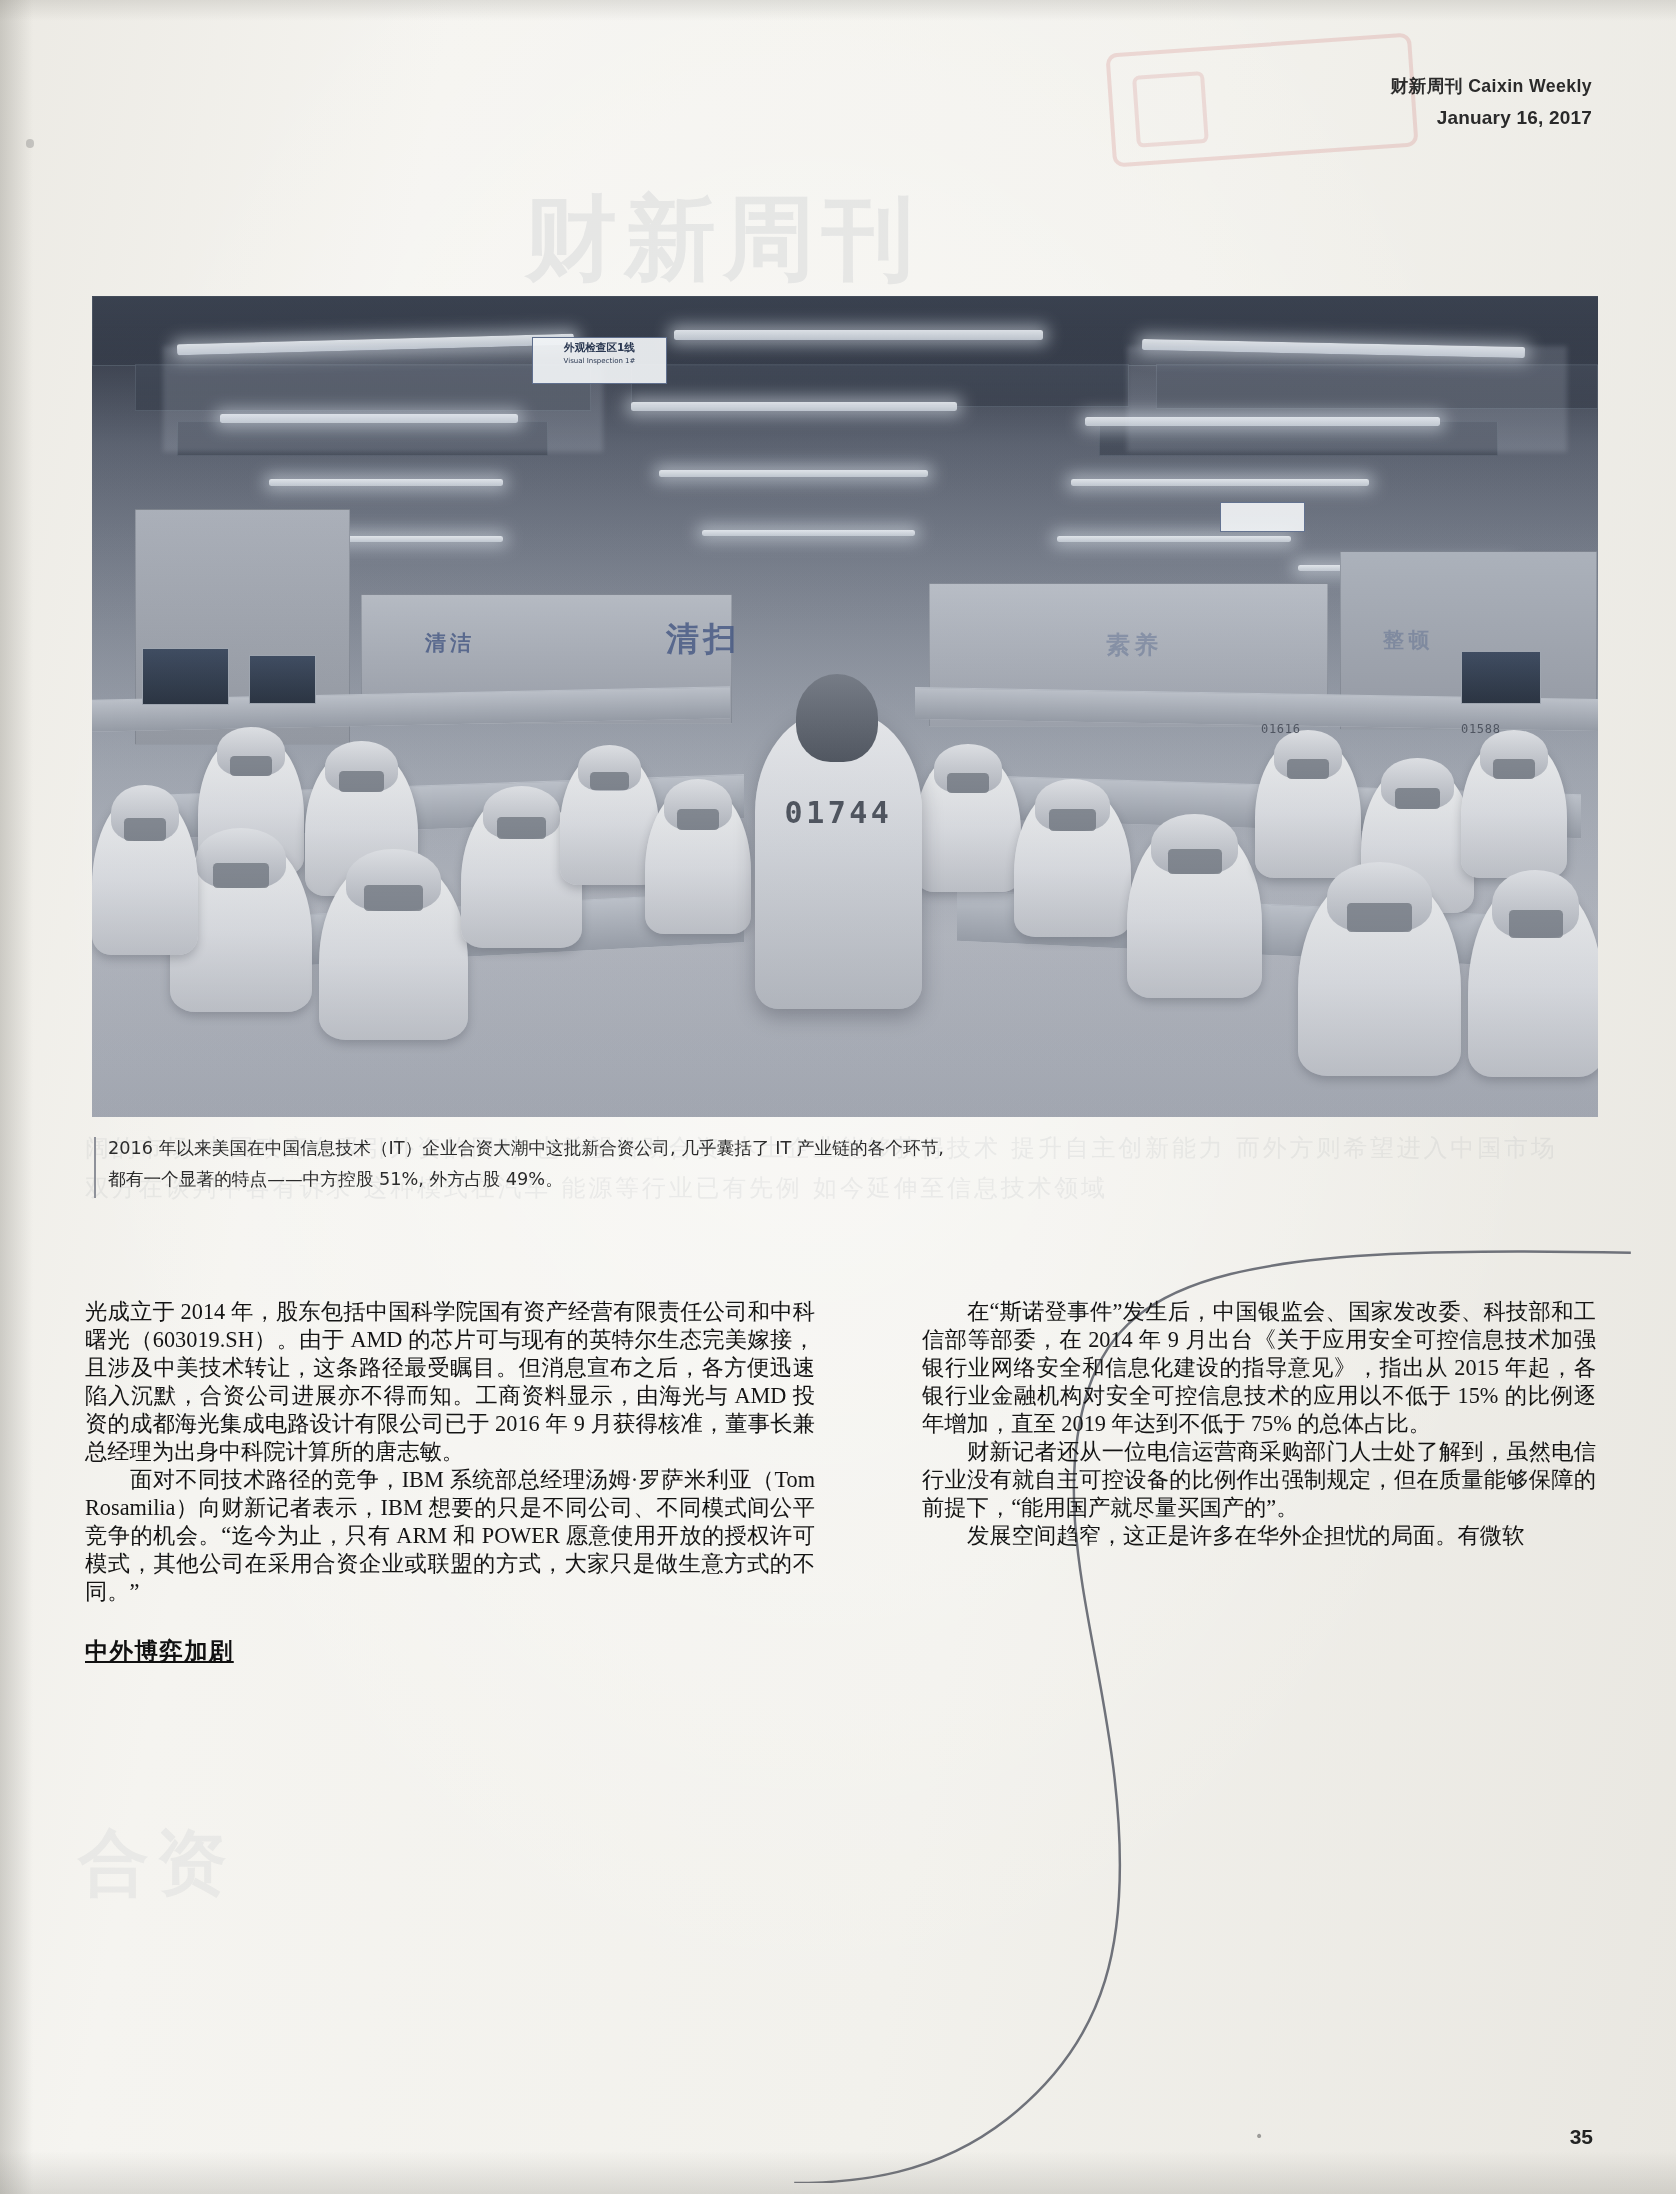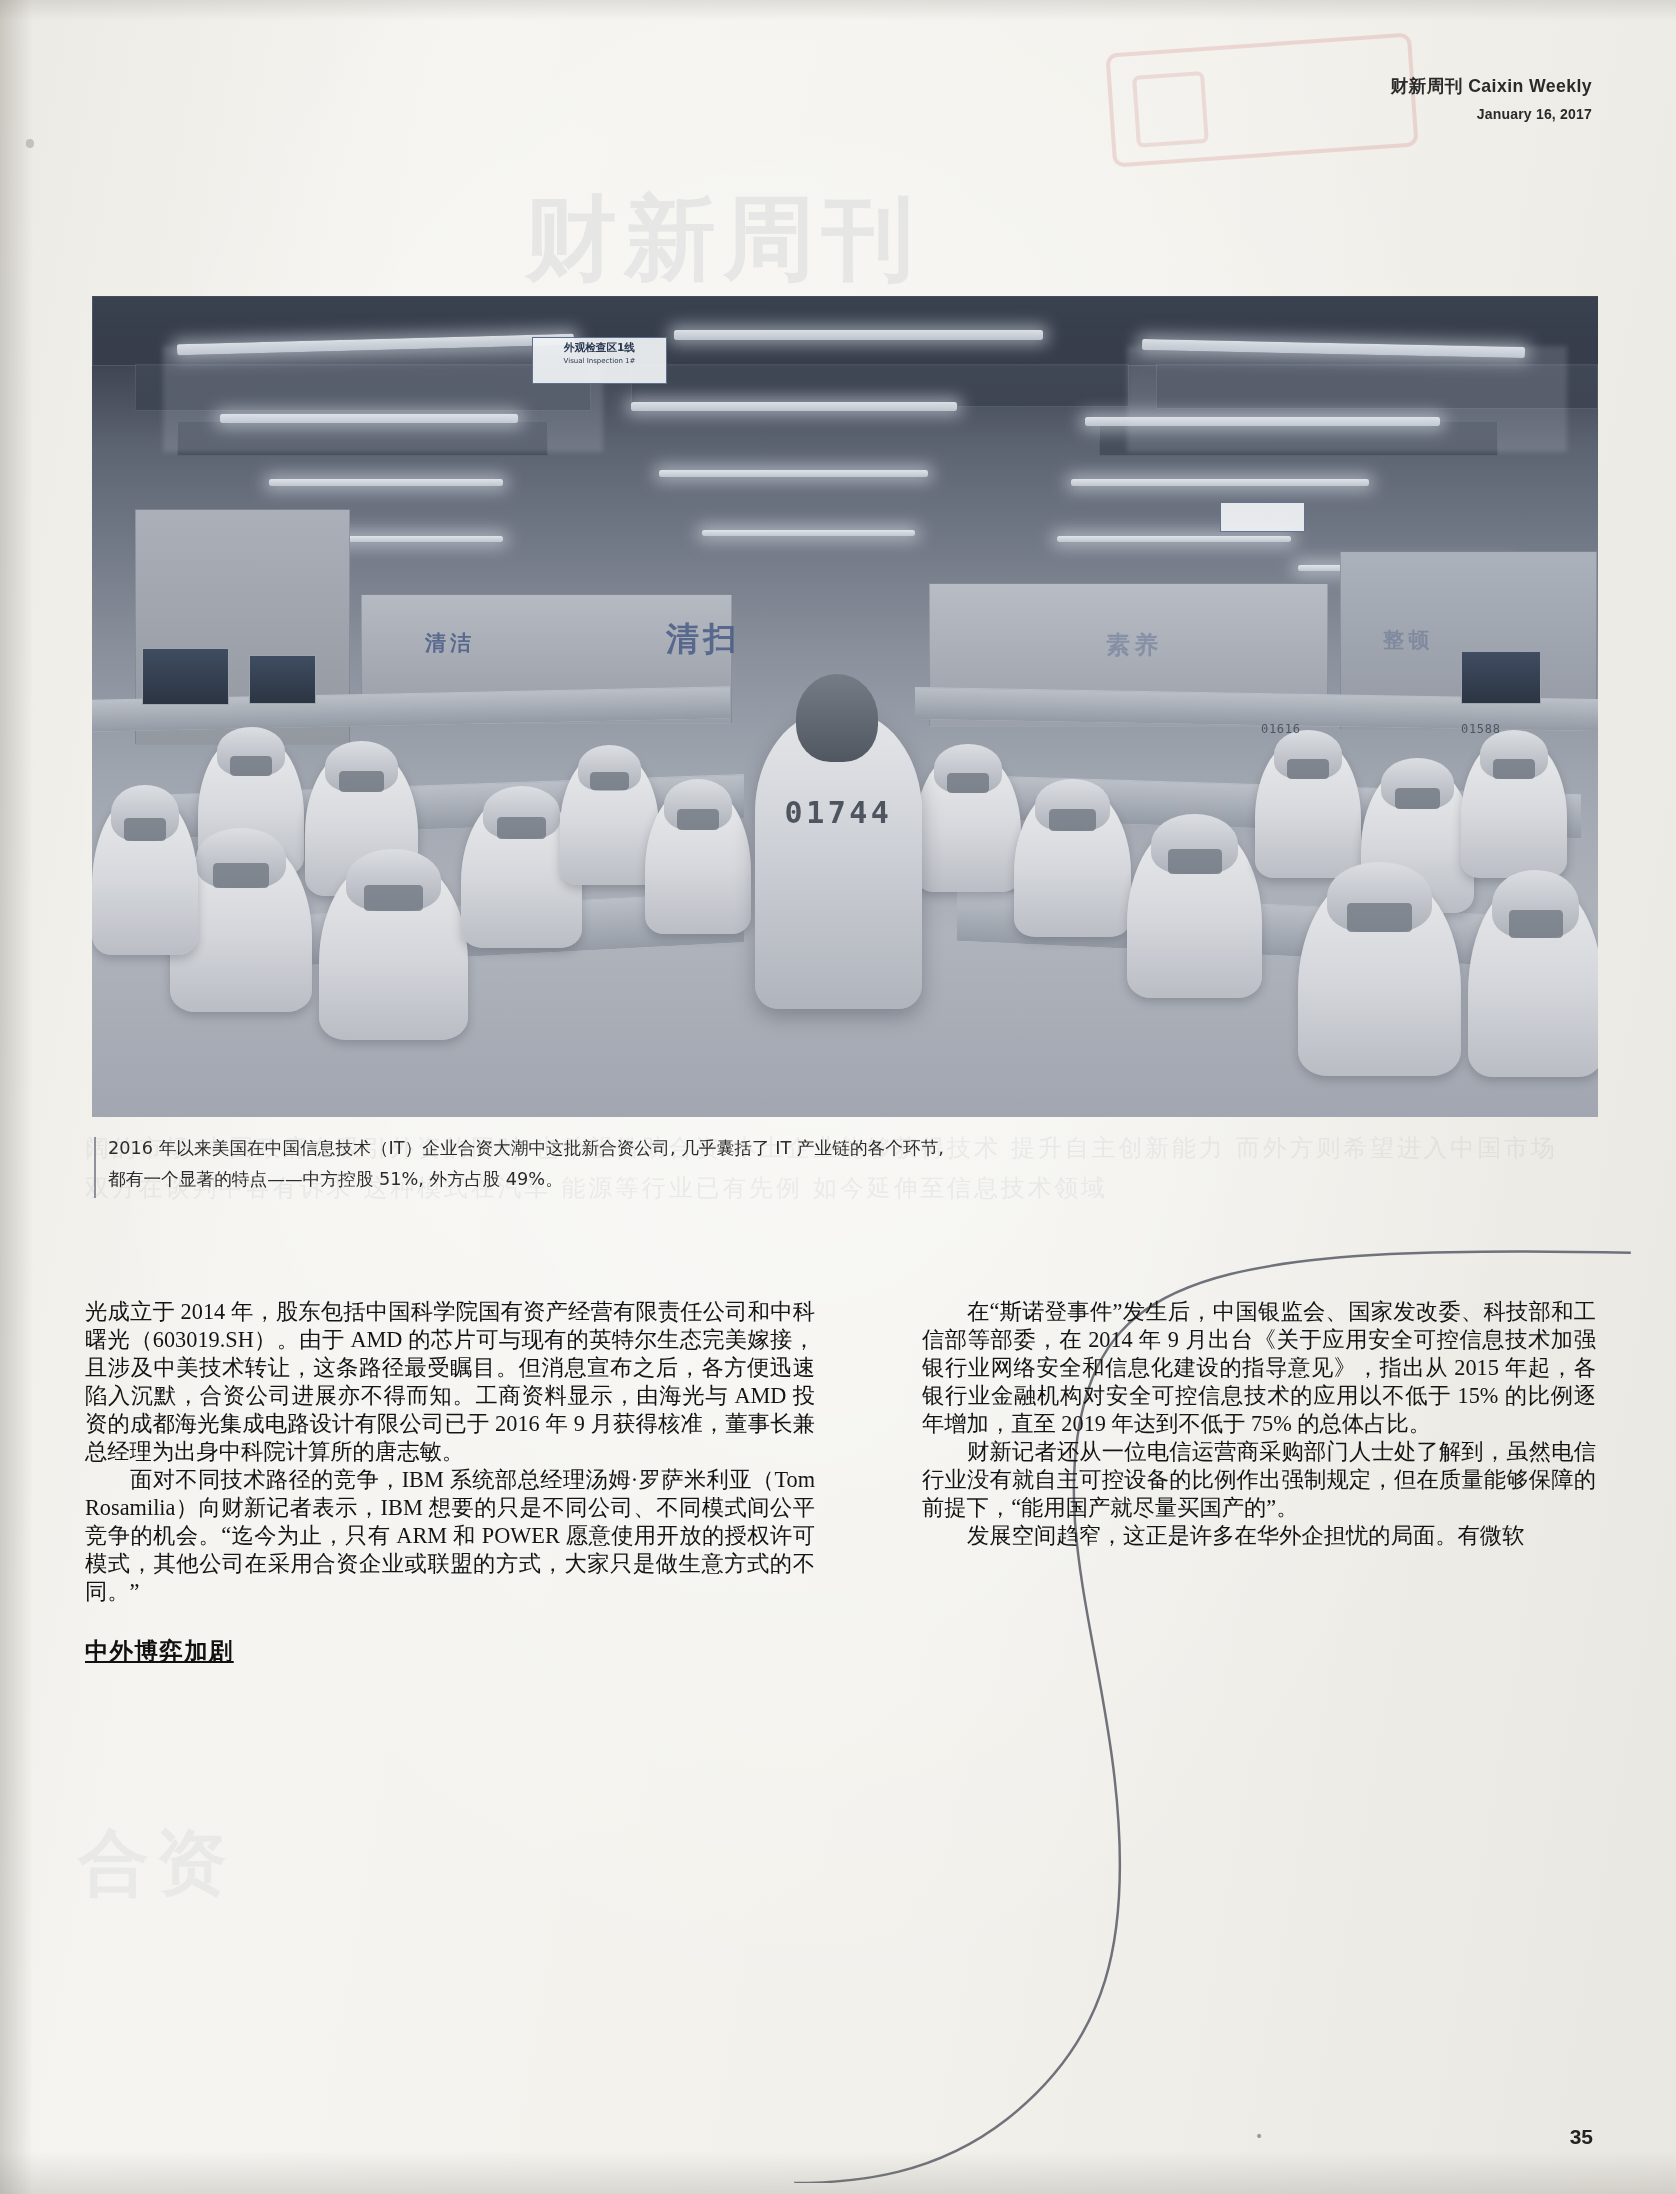--- a/index.html
+++ b/index.html
@@ -104,21 +104,21 @@
   }
   .masthead .brand {
     font-family: "Liberation Sans", sans-serif;
     font-size: 17.7px;
     font-weight: 700;
     color: #2a2a2a;
     letter-spacing: 0.4px;
   }
   .masthead .issue-date {
     font-family: "Liberation Sans", sans-serif;
-    font-size: 14px;
+    font-size: 19px;
     font-weight: 700;
     color: #2a2a2a;
     margin-top: 4.3px;
     letter-spacing: 0.2px;
   }
 
   
   .photo-wrap {
     position: absolute;
     top: 296px;

